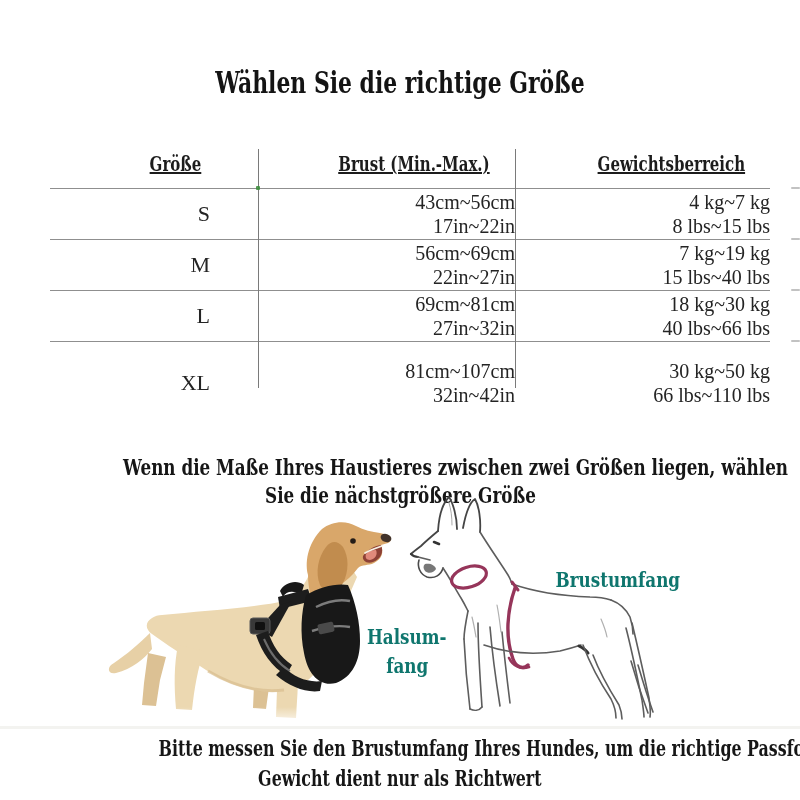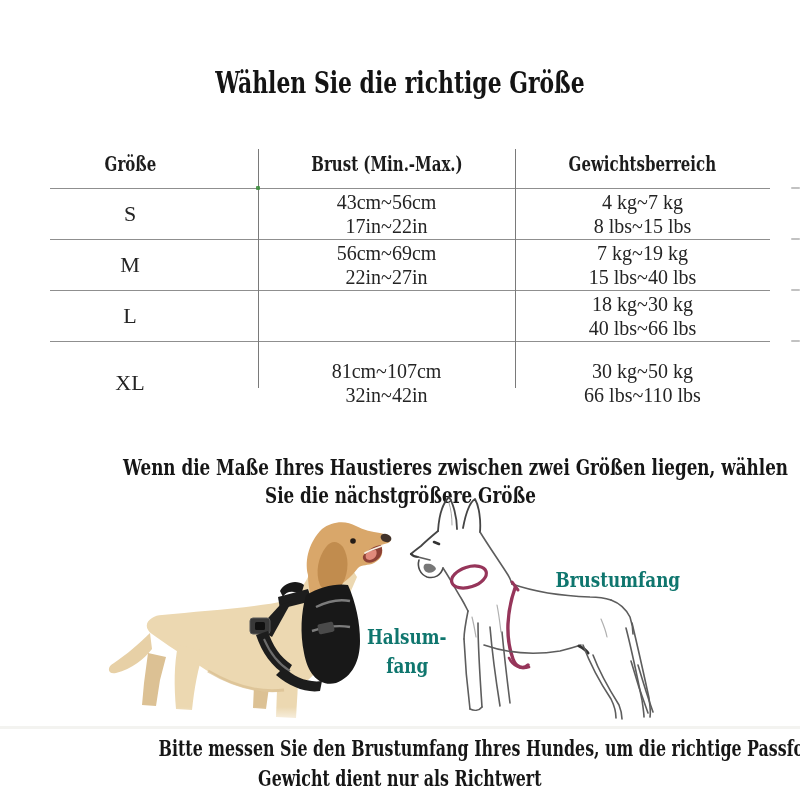--- a/index.html
+++ b/index.html
@@ -1,33 +1,33 @@
 <!DOCTYPE html>
 <html><head>
 <meta charset="utf-8">
 <style>
   html,body{margin:0;padding:0;background:#ffffff;}
   .canvas{position:relative;width:800px;height:800px;background:#ffffff;overflow:hidden;
           font-family:"DejaVu Serif",serif;}
-  .slab{font-family:"DejaVu Serif",serif;font-weight:bold;color:#1c1c1c;}
+  .slab{font-family:"DejaVu Serif",serif;font-weight:bold;color:#1c1c1c;text-decoration:underline;}
   .serif{font-family:"Liberation Serif",serif;color:#242424;}
   .cx{display:inline-block;white-space:nowrap;}
   .cx73{transform:scaleX(.73);}
   .cx75{transform:scaleX(.75);}
   .cx72{transform:scaleX(.72);}
   .cx80{transform:scaleX(.80);}
   .title{position:absolute;top:64px;left:0;width:800px;text-align:center;
          font-size:30px;line-height:38px;color:#141414;}
   
   .size-table{position:absolute;left:50px;top:140px;width:720px;height:248px;}
   .hline{position:absolute;left:0;width:720px;height:1px;background:#8f8f8f;}
   .vline{position:absolute;top:9px;height:239px;width:1px;background:#7a7a7a;}
   .trow{position:absolute;left:0;width:720px;}
   .tc{position:absolute;top:0;height:100%;display:flex;flex-direction:column;
-      align-items:center;justify-content:center;text-align:center;}
+      align-items:flex-end;justify-content:center;text-align:center;}
   .c1{left:0;width:160px;}
   .c2{left:208px;width:257px;}
   .c3{left:465px;width:255px;}
   .th{font-size:20px;}
   .cellline{font-size:20px;line-height:24px;}
   .sletter{font-size:22px;}
   .edge-tick{position:absolute;left:791px;width:9px;height:2px;background:#b3b3b3;opacity:.8;border-radius:1px;}
   .green-speck{position:absolute;left:256px;top:186px;width:4px;height:4px;background:#3f8f3f;border-radius:1px;opacity:.9;}
   .note{position:absolute;top:436px;left:0;width:800px;text-align:center;
         font-size:23px;line-height:28px;color:#161616;margin-top:17px;}
@@ -81,20 +81,24 @@
         <div class="cellline">22in~27in</div>
       </div>
       <div class="tc c3 serif">
         <div class="cellline">7 kg~19 kg</div>
         <div class="cellline">15 lbs~40 lbs</div>
       </div>
     </div>
 
     <div class="trow" style="top:150px;height:51px;">
       <div class="tc c1 serif sletter">L</div>
+      <div class="tc c2 serif">
+        <div class="cellline">69cm~81cm</div>
+        <div class="cellline">27in~32in</div>
+      </div>
       <div class="tc c3 serif">
         <div class="cellline">18 kg~30 kg</div>
         <div class="cellline">40 lbs~66 lbs</div>
       </div>
     </div>
 
     <div class="trow" style="top:219px;height:47px;">
       <div class="tc c1 serif sletter">XL</div>
       <div class="tc c2 serif">
         <div class="cellline">81cm~107cm</div>

